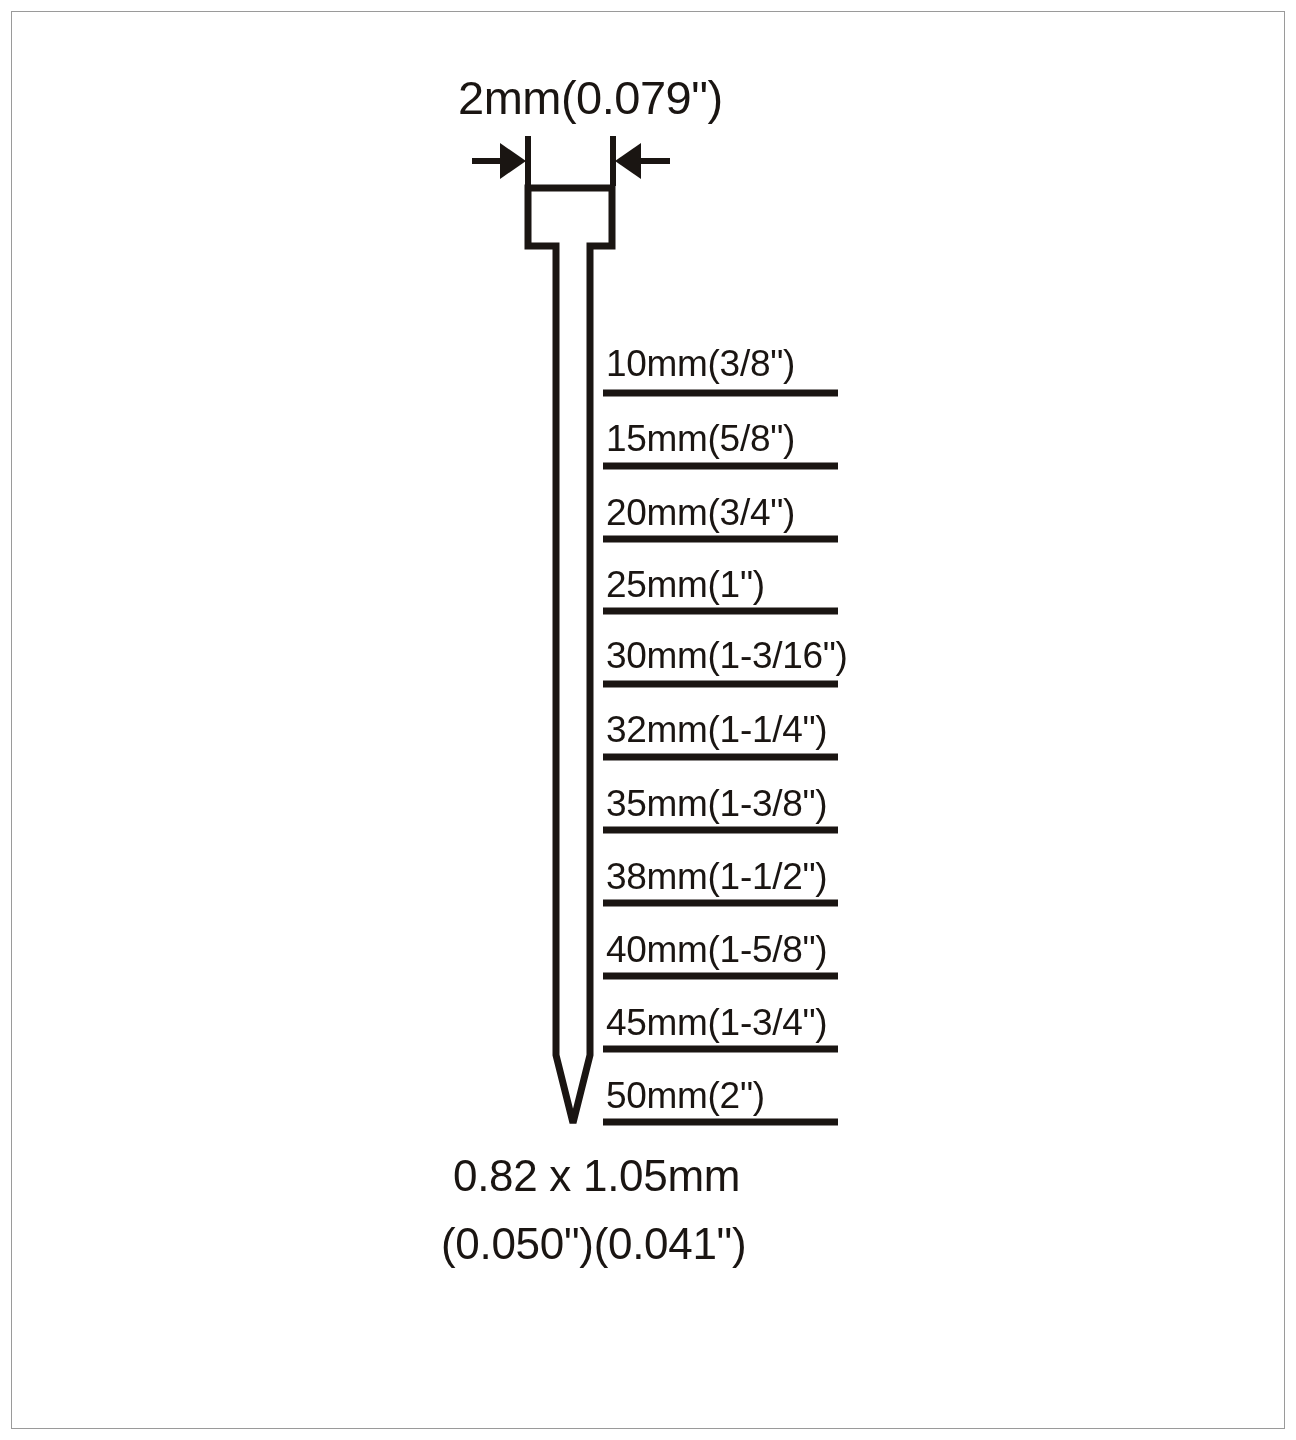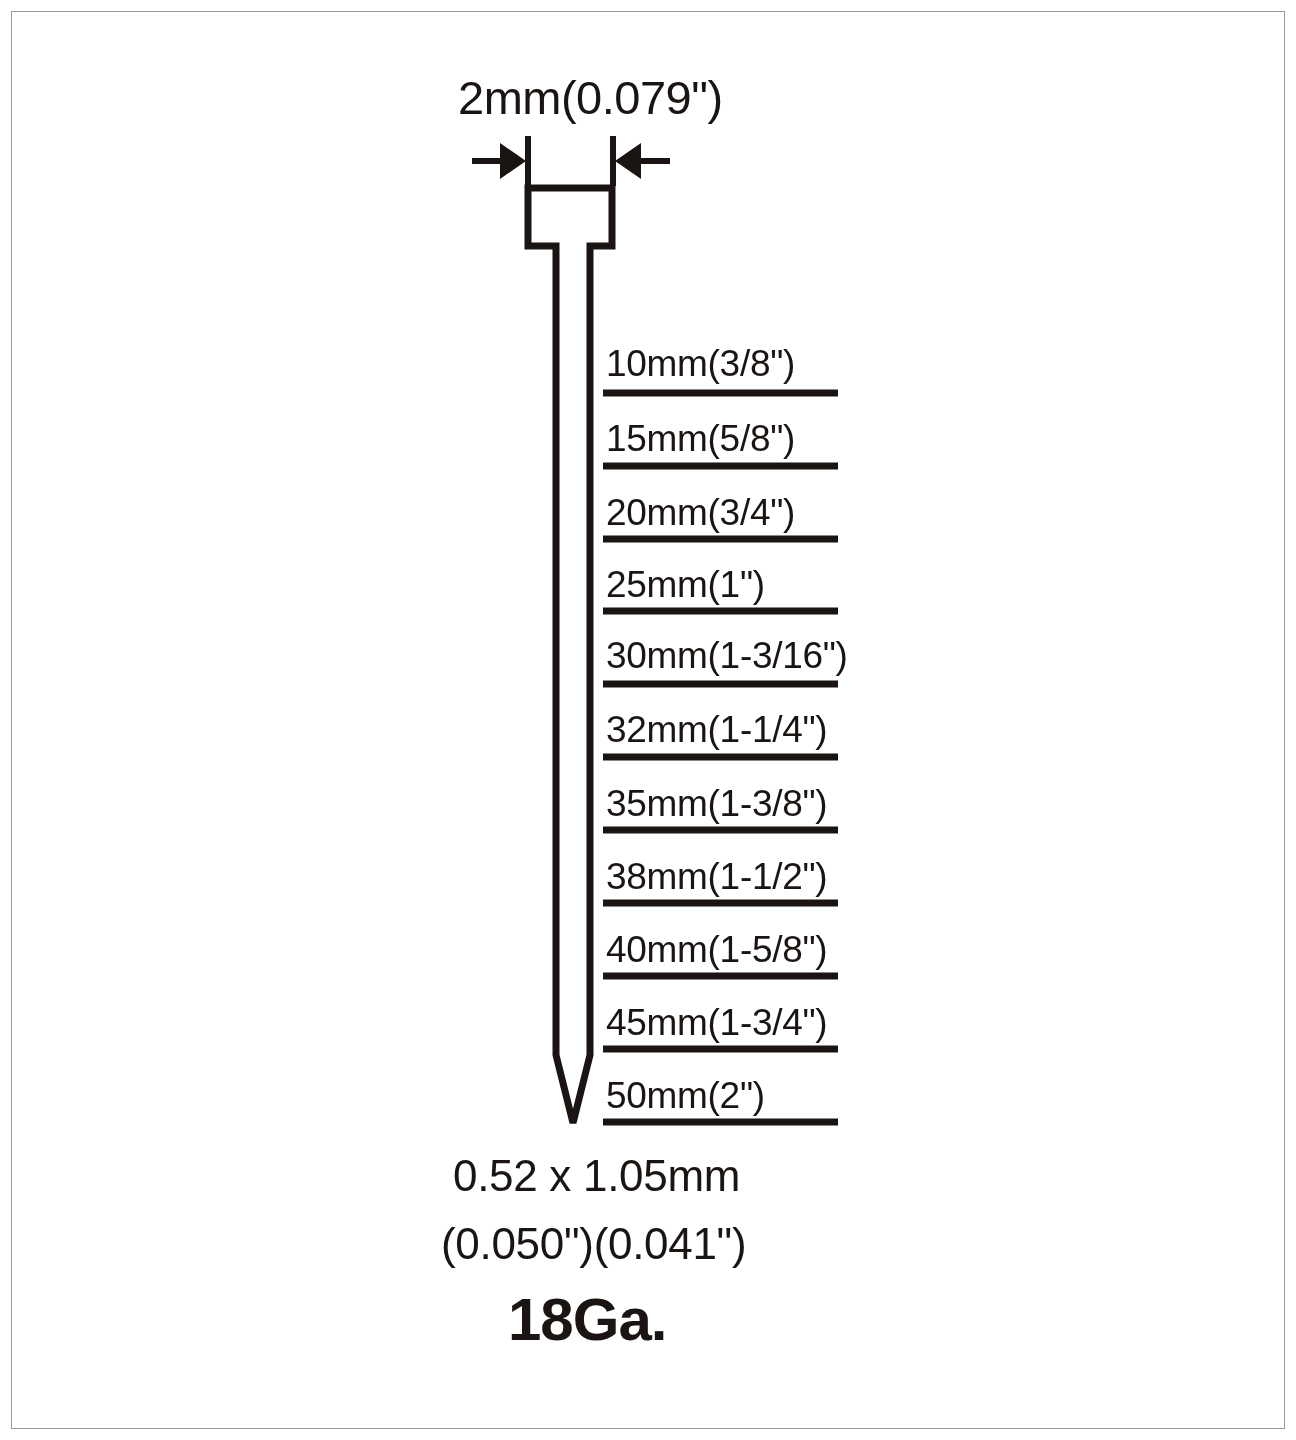--- a/index.html
+++ b/index.html
@@ -138,19 +138,18 @@
       <div class="size-label" style="top: 564px; left: 606px;">25mm(1")</div>
       <div class="size-label" style="top: 635px; left: 606px;">30mm(1-3/16")</div>
       <div class="size-label" style="top: 709px; left: 606px;">32mm(1-1/4")</div>
       <div class="size-label" style="top: 783px; left: 606px;">35mm(1-3/8")</div>
       <div class="size-label" style="top: 856px; left: 606px;">38mm(1-1/2")</div>
       <div class="size-label" style="top: 929px; left: 606px;">40mm(1-5/8")</div>
       <div class="size-label" style="top: 1002px; left: 606px;">45mm(1-3/4")</div>
       <div class="size-label" style="top: 1075px; left: 606px;">50mm(2")</div>
     </div>
 
-  <div class="txt" id="shank-line1">0.52 x 1.05mm</div>
+  <div class="txt" id="shank-line1">0.82 x 1.05mm</div>
 
   <div class="txt" id="shank-line2">(0.050")(0.041")</div>
 
-  <div class="txt" id="gauge-label">18Ga.</div>
 
 </div>
 
 </body></html>

